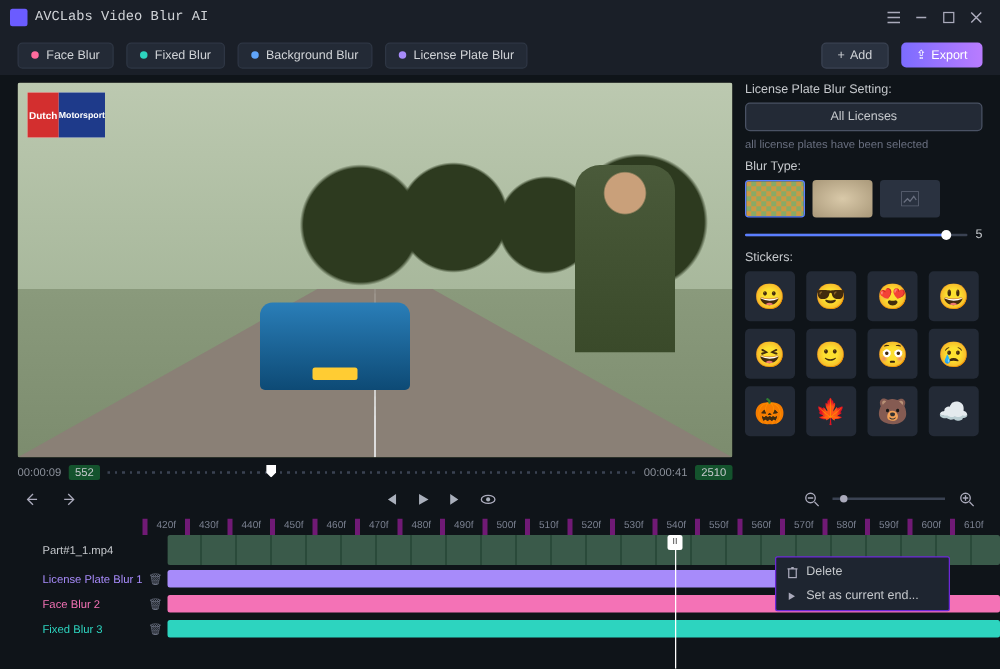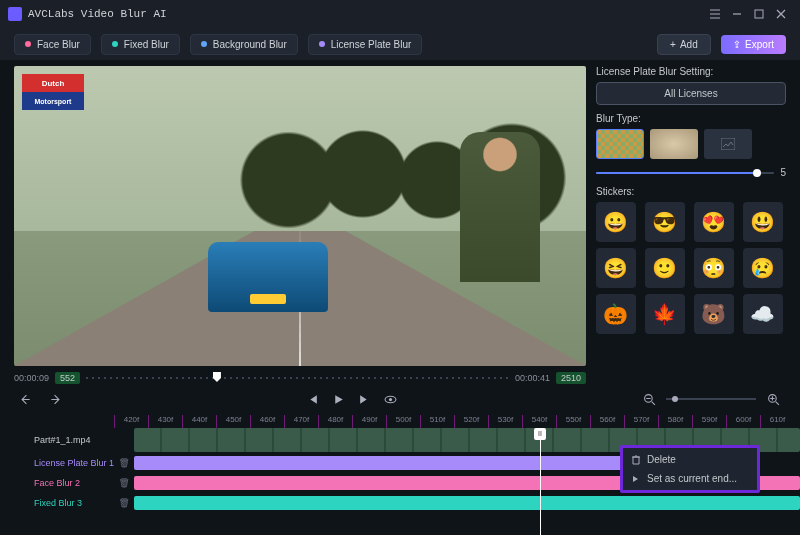--- a/index.html
+++ b/index.html
@@ -27,21 +27,21 @@
 .video-col { flex: 1; display: flex; flex-direction: column; }
 .video-wrap { flex: 1; background: #000; border-radius: 2px; position: relative; overflow: hidden; }
 
 
 .sky { position: absolute; inset: 0; background: linear-gradient(#bcc9b0, #a8b89c 55%, #8a9a7c 55%, #7c8c6e); }
 .road { position: absolute; left: 0; right: 0; bottom: 0; height: 45%; background: #8a8076; clip-path: polygon(0 100%, 100% 100%, 58% 0, 42% 0); }
 .lane { position: absolute; bottom: 0; left: 50%; width: 2px; height: 45%; background: #ddd; transform: translateX(-50%); clip-path: polygon(0 100%, 100% 100%, 55% 0, 45% 0); }
 .trees { position: absolute; top: 18%; left: 35%; right: 0; height: 40%; background: radial-gradient(circle at 20% 50%, #2d3a1f 15%, transparent 16%), radial-gradient(circle at 40% 45%, #2d3a1f 18%, transparent 19%), radial-gradient(circle at 60% 50%, #2d3a1f 16%, transparent 17%), radial-gradient(circle at 80% 48%, #2d3a1f 17%, transparent 18%); }
 .car { position: absolute; left: 34%; bottom: 18%; width: 120px; height: 70px; background: linear-gradient(#2a7eb8, #0d4a75); border-radius: 10px 10px 4px 4px; }
 .car::after { content: ""; position: absolute; bottom: 8px; left: 35%; width: 36px; height: 10px; background: #ffcc33; border-radius: 2px; }
-.logo-badge { position: absolute; top: 8px; left: 8px; width: 62px; height: 36px; background: #fff; display: flex; flex-direction: column; }
+.logo-badge { position: absolute; top: 8px; left: 8px; width: 62px; height: 36px; background: #fff; display: flex; flex-direction: row; }
 .logo-badge .top { flex: 1; background: #d32f2f; color: #fff; font-size: 8px; display: flex; align-items: center; justify-content: center; font-weight: bold; }
 .logo-badge .bot { flex: 1; background: #1e3a8a; color: #fff; font-size: 7px; display: flex; align-items: center; justify-content: center; font-weight: bold; }
 .person { position: absolute; right: 8%; top: 22%; width: 80px; height: 150px; background: radial-gradient(circle at 50% 15%, #c9a07a 12%, transparent 13%), linear-gradient(#4a5a3a, #3a4a2a); border-radius: 20px 20px 0 0; }
 
 .time-row { display: flex; align-items: center; gap: 6px; padding: 4px 0 0 0; font-size: 9px; color: #8a8f99; }
 .frame-badge { background: #14532d; padding: 1px 5px; border-radius: 2px; color: #c5c8cc; font-size: 9px; }
 .scrub { flex: 1; height: 16px; position: relative; }
 .scrub::before { content: ""; position: absolute; top: 50%; left: 0; right: 0; height: 2px; background: repeating-linear-gradient(90deg, #3a4252 0 2px, transparent 2px 6px); transform: translateY(-50%); }
 .scrub-handle { position: absolute; top: 2px; left: 30%; width: 8px; height: 10px; background: #fff; clip-path: polygon(0 0, 100% 0, 100% 60%, 50% 100%, 0 60%); }
 
@@ -67,37 +67,37 @@
 .transport { height: 26px; display: flex; align-items: center; padding: 0 18px; gap: 8px; color: #8a8f99; }
 .transport .sp { flex: 1; }
 .tbtn { width: 18px; height: 18px; display: flex; align-items: center; justify-content: center; cursor: pointer; }
 .tbtn svg { width: 13px; height: 13px; fill: #aab0bc; }
 .zoom-slider { width: 90px; height: 2px; background: #3a4252; position: relative; }
 .zoom-slider::after { content: ""; position: absolute; left: 10%; top: 50%; width: 6px; height: 6px; background: #aab; border-radius: 50%; transform: translate(-50%, -50%); }
 
 
 .timeline { height: 123px; padding: 0 0 0 14px; position: relative; }
 .ruler { display: flex; height: 16px; align-items: flex-end; padding-left: 100px; font-size: 8px; color: #7a8090; }
-.ruler span { width: 34px; text-align: center; border-left: 1px solid #701a75; padding-bottom: 4px; }
+.ruler span { width: 34px; text-align: center; border-left: 4px solid #701a75; padding-bottom: 4px; }
 .tracks { display: flex; flex-direction: column; gap: 2px; }
 .track { display: flex; align-items: center; height: 18px; }
 .track-hdr { width: 100px; display: flex; align-items: center; gap: 4px; font-size: 9px; padding-right: 4px; margin-left: 20px; }
 .track-hdr .del { margin-left: auto; cursor: pointer; color: #6a7080; }
 .track-body { flex: 1; height: 100%; position: relative; }
 .clip { position: absolute; top: 2px; bottom: 2px; border-radius: 2px; }
 .clip.video { left: 0; right: 0; background: repeating-linear-gradient(90deg, #3a5a4a 0 26px, #2a4a3a 26px 28px); top: 0; bottom: 0; }
 .clip.purple { left: 0; right: 12%; background: #a78bfa; }
 .clip.pink { left: 0; right: 0; background: #f472b6; }
 .clip.teal { left: 0; right: 0; background: #2dd4bf; }
 .track.video { height: 24px; }
 .playhead { position: absolute; top: 16px; bottom: 0; left: 540px; width: 1px; background: #fff; }
 .playhead::before { content: "II"; position: absolute; top: 0; left: -6px; width: 12px; height: 12px; background: #fff; color: #333; font-size: 7px; text-align: center; line-height: 12px; border-radius: 2px; }
 
 
-.ctx { position: absolute; left: 620px; top: 445px; width: 140px; background: #1e2530; border: 3px solid #6d28d9; border-radius: 2px; padding: 2px 0; z-index: 10; }
+.ctx { position: absolute; left: 620px; top: 445px; width: 140px; background: #1e2530; border: 1px solid #6d28d9; border-radius: 2px; padding: 2px 0; z-index: 10; }
 .ctx-item { display: flex; align-items: center; gap: 6px; padding: 4px 8px; font-size: 10px; cursor: pointer; color: #c5c8cc; }
 .ctx-item svg { width: 10px; height: 10px; fill: #aab; }
 </style>
 </head>
 <body>
 
 <div class="titlebar">
   <div class="logo"></div>
   <div class="title">AVCLabs Video Blur AI</div>
   <div class="spacer"></div>
@@ -173,20 +173,21 @@
         </div>
       <span>00:00:41</span>
       <span class="frame-badge">2510</span>
     </div>
   </div>
 
   <div class="panel">
     <div class="sect">
       <div class="lbl">License Plate Blur Setting:</div>
       <div class="btn-wide">All Licenses</div>
+      <div class="hint">all license plates have been selected</div>
     </div>
     <div class="sect">
       <div class="lbl">Blur Type:</div>
       <div class="blur-types">
         <div class="blur-opt mosaic sel"></div>
         <div class="blur-opt gauss"></div>
         <div class="blur-opt">
             <svg width="14" height="12" viewBox="0 0 14 12">
               <rect x="0" y="0" width="14" height="12" fill="none" stroke="#6a7080"></rect>
               <path d="M2 9l3-3 2 2 3-4 2 3" stroke="#6a7080" fill="none"></path>

